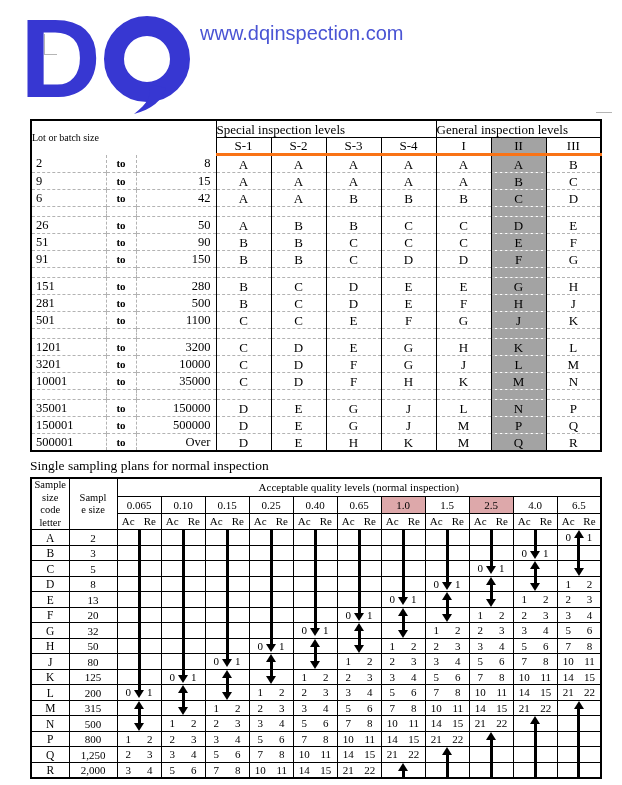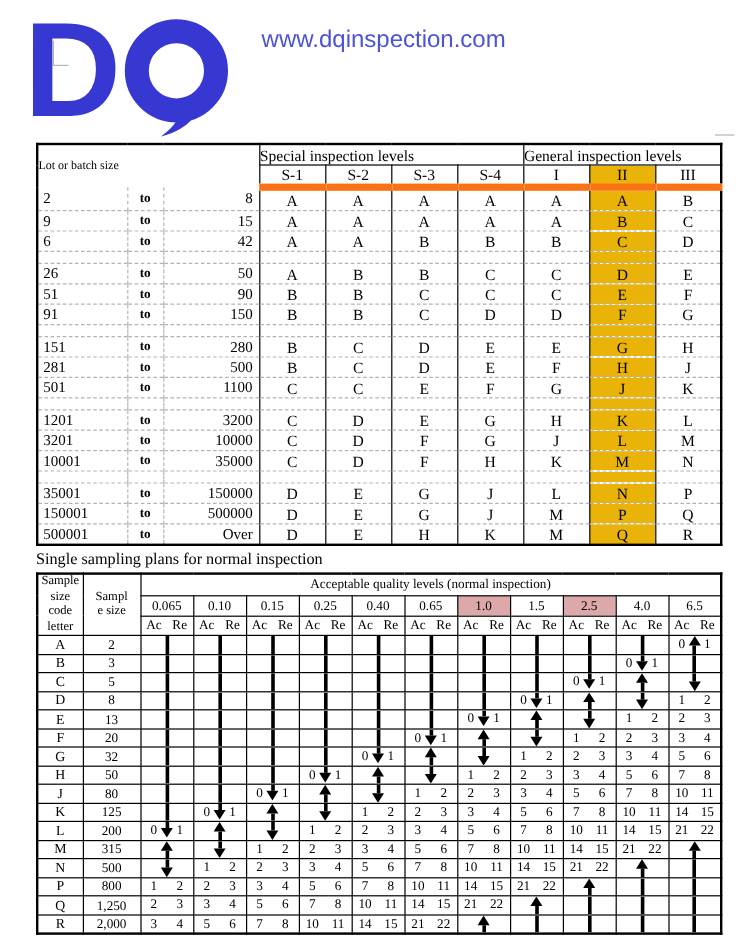--- a/index.html
+++ b/index.html
@@ -1,45 +1,45 @@
 <!DOCTYPE html>
 <html><head>
 <meta charset="utf-8">
 <style>
   html,body{margin:0;padding:0;}
   body{width:622px;height:785px;background:#ffffff;position:relative;overflow:hidden;
        font-family:"Liberation Serif",serif;color:#000;}
 
   
   .logo{position:absolute;left:26px;top:6px;}
-  .htext{position:absolute;left:218px;top:22px;width:390px;}
+  .htext{position:absolute;left:200px;top:22px;width:390px;}
   .website{font-family:"Liberation Sans",sans-serif;font-size:20px;color:#4a54d4;}
   .cname{margin-top:16px;font-size:24px;color:#a8a8a8;letter-spacing:1.5px;
          font-family:"Liberation Serif",serif;white-space:nowrap;}
   .mark-l{position:absolute;left:44px;top:34px;width:12px;height:20px;
           border-left:1px solid #b5b5b5;border-bottom:1px solid #b5b5b5;}
   .mark-r{position:absolute;left:596px;top:112px;width:16px;border-top:1px solid #b5b5b5;}
 
   
   table{border-collapse:collapse;table-layout:fixed;}
   .t1{position:absolute;left:30px;top:119px;width:570px;border:2px solid #000;font-size:13px;}
   .t1 td{padding:0;height:16px;line-height:15px;overflow:hidden;}
   .t1 .h-lot{font-size:10px;}
   .t1 .h-grp{text-align:left;font-size:13px;border-left:1px solid #000;border-bottom:1px solid #000;}
-  .t1 .h-s{text-align:center;font-size:13px;border-left:1px solid #000;border-bottom:6px solid #f97316;height:15px;}
+  .t1 .h-s{text-align:center;font-size:13px;border-left:1px solid #000;border-bottom:3px solid #f97316;height:15px;}
   .t1 .h-s:first-of-type{border-left:1px solid #000;}
   .t1 .lf{text-align:left;padding-left:4px;border-right:1px dashed #b3b3b3;font-size:12.5px;}
   .t1 .lt{text-align:center;border-right:1px dashed #b3b3b3;font-weight:bold;font-size:11px;}
   .t1 .lu{text-align:right;padding-right:5px;border-right:1px solid #000;font-size:12.5px;}
   .t1 .lv{text-align:center;border-right:1px solid #000;}
   .t1 .lv:last-child{border-right:none;}
   .t1 tbody td{border-top:1px dashed #b3b3b3;}
   .t1 tbody tr:first-child td{border-top:none;}
   .t1 tr.sp td{height:9px;}
-  .g{background:#eab308;}
+  .g{background:#a3a3a3;}
 
   
   .t2-title{position:absolute;left:30px;top:458px;font-size:13.5px;}
   .t2{position:absolute;left:30px;top:477px;width:570px;border:2px solid #000;font-size:11px;}
   .t2 td{padding:0;border:1px solid #000;text-align:center;vertical-align:middle;overflow:hidden;}
   .t2 .h1{font-size:10.5px;line-height:1.2;}
   .t2 .haql{font-size:11px;height:15px;}
   .t2 .aqlv{font-size:11px;height:14px;}
   .t2 .acre{height:14px;}
   .pk{background:#dda8aa;}

